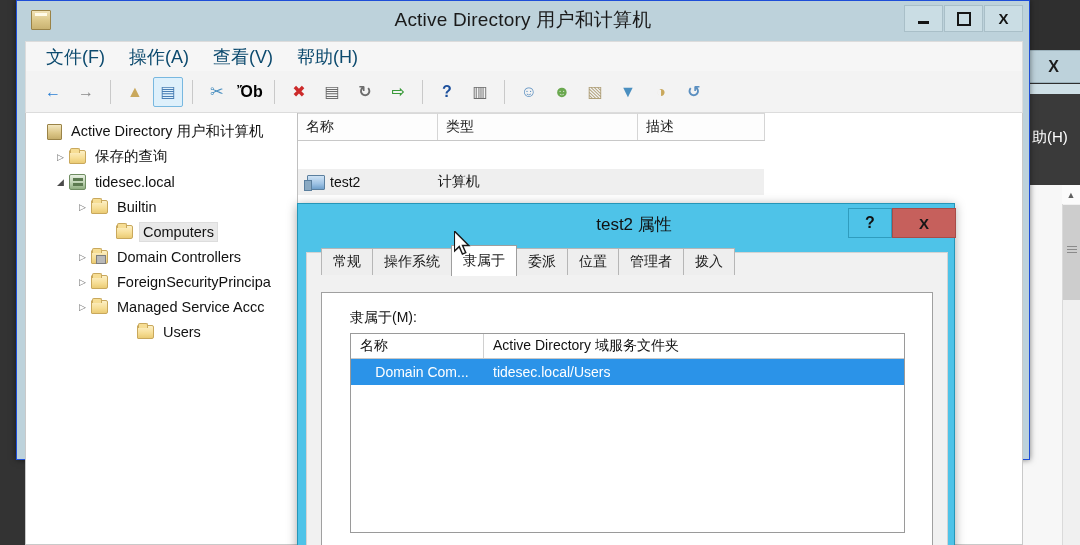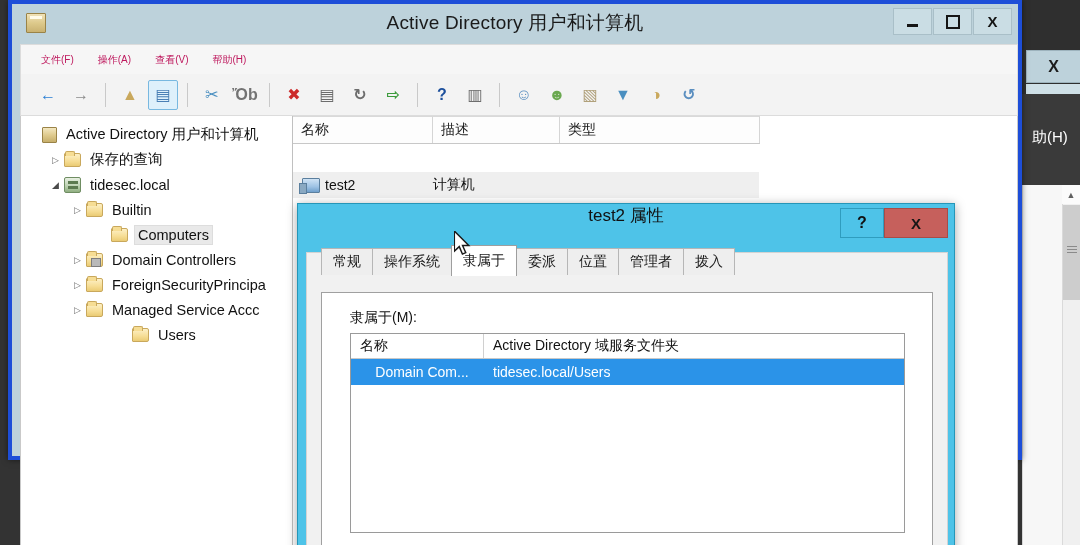--- a/index.html
+++ b/index.html
@@ -61,23 +61,23 @@
   .bg-scroll-grip i {
     display: block; height: 1px; background: #8a8a8a; margin-bottom: 2px;
   }
   .bg-dark-band {
     position: absolute; left: 1022px; top: 94px; width: 58px; height: 91px;
     background: #3a3a3a;
   }
 
   
   .mmc-window {
-    position: absolute; left: 8px; top: 0px; width: 1014px; height: 460px;
+    position: absolute; left: 16px; top: 0px; width: 1014px; height: 460px;
     background: #bdd2db;
-    border: 4px solid #1d4ed8;
+    border: 1px solid #1d4ed8;
     box-shadow: 0 0 6px rgba(0,0,0,0.5);
   }
   .mmc-titlebar {
     position: relative; height: 38px; width: 100%;
     display: flex; align-items: center;
   }
   .mmc-appicon {
     position: absolute; left: 14px; top: 9px; width: 20px; height: 20px;
     background: linear-gradient(180deg, #f0e2b8 0%, #ddc98b 50%, #c9b271 100%);
     border: 1px solid #9a8347; border-radius: 1px;
@@ -105,21 +105,21 @@
   .win-btn.max::after { content:""; width: 10px; height: 10px; border: 2.5px solid #151515; }
   .win-btn.close { font-size: 15px; }
 
   
   .mmc-menubar {
     position: absolute; left: 8px; top: 40px; width: 998px; height: 30px;
     background: #f6f6f6; border: 1px solid #dcdcdc; border-bottom: none;
     display: flex; align-items: center; padding-left: 10px; gap: 4px;
   }
   .menu-item {
-    font-size: 10px; color: #be185d; padding: 3px 10px; white-space: nowrap;
+    font-size: 18px; color: #0c4a6e; padding: 3px 10px; white-space: nowrap;
   }
 
   
   .mmc-toolbar {
     position: absolute; left: 8px; top: 70px; width: 998px; height: 42px;
     background: #f3f3f3; border: 1px solid #dcdcdc; border-top: none;
     display: flex; align-items: center; padding-left: 12px; gap: 3px;
   }
   .tb-btn {
     width: 30px; height: 30px; position: relative;
@@ -201,22 +201,22 @@
 
   
   .dialog {
     position: absolute; left: 297px; top: 203px; width: 658px; height: 360px;
     background: #4ec3e8;
     border: 1px solid #2596b8;
     box-shadow: 0 2px 10px rgba(0,0,0,0.35);
   }
   .dlg-title {
     position: relative; height: 40px; width: 100%;
-    display: flex; justify-content: center;
-    font-size: 17px; color: #111;
+    display: flex; align-items: center; justify-content: center;
+    font-size: 17px; color: #111; margin-left: 8px;
   }
   .dlg-btns { position: absolute; right: 6px; top: 4px; display: flex; }
   .dlg-help {
     width: 44px; height: 30px; background: #4ec3e8; border: 1px solid #2f9cbe;
     display:flex; align-items:center; justify-content:center;
     font-size: 16px; font-weight: bold; color: #101010;
   }
   .dlg-close {
     width: 64px; height: 30px; background: #c6605c; border: 1px solid #a84c48;
     display:flex; align-items:center; justify-content:center;
@@ -311,21 +311,21 @@
           <span style="font-size: 16px; line-height: 1; color: rgb(201, 168, 92); font-weight: bold;">▲</span>
         </div>
         <div class="tb-btn sel">
           <span style="font-size: 16px; line-height: 1; color: rgb(74, 127, 181); font-weight: bold;">▤</span>
         </div>
         <div class="tb-sep"></div>
         <div class="tb-btn">
           <span style="font-size: 16px; line-height: 1; color: rgb(74, 143, 192); font-weight: bold;">✂</span>
         </div>
         <div class="tb-btn">
-          <span style="font-size: 16px; line-height: 1; color: #737373; font-weight: bold;">Ὄb</span>
+          <span style="font-size: 16px; line-height: 1; color: #000000; font-weight: bold;">Ὄb</span>
         </div>
         <div class="tb-sep"></div>
         <div class="tb-btn">
           <span style="font-size: 16px; line-height: 1; color: rgb(204, 42, 42); font-weight: bold;">✖</span>
         </div>
         <div class="tb-btn">
           <span style="font-size: 16px; line-height: 1; color: rgb(109, 109, 109); font-weight: bold;">▤</span>
         </div>
         <div class="tb-btn">
           <span style="font-size: 16px; line-height: 1; color: rgb(109, 109, 109); font-weight: bold;">↻</span>
@@ -405,22 +405,22 @@
           </div>
           <div class="tree-row" style="padding-left: 48px; margin-left: 46px;">
             <span class="twisty"></span>
             <span class="node-icon ic-folder"></span>
             <span class="tree-label">Users</span>
           </div>
         </div>
       <div class="list-pane">
         <div class="list-header" id="list-header">
             <div class="lh-cell" style="width: 140px;">名称</div>
+            <div class="lh-cell" style="width: 200px;">类型</div>
             <div class="lh-cell" style="width: 127px;">描述</div>
-            <div class="lh-cell" style="width: 200px;">类型</div>
           </div>
         <div id="list-rows">
             <div class="list-row">
               <span class="row-icon"></span>
               <span style="width: 108px;">test2</span>
               <span style="width: 200px;">计算机</span>
               <span style="width: 127px;"></span>
             </div>
           </div>
       </div>

